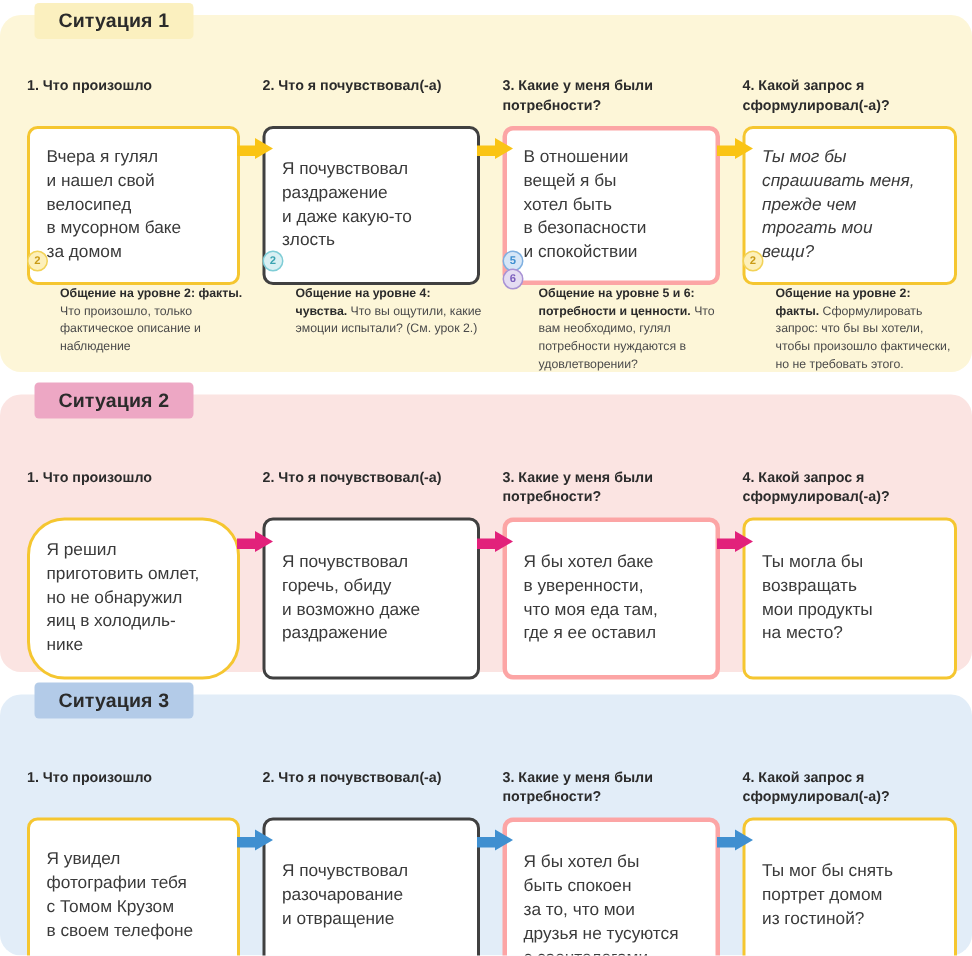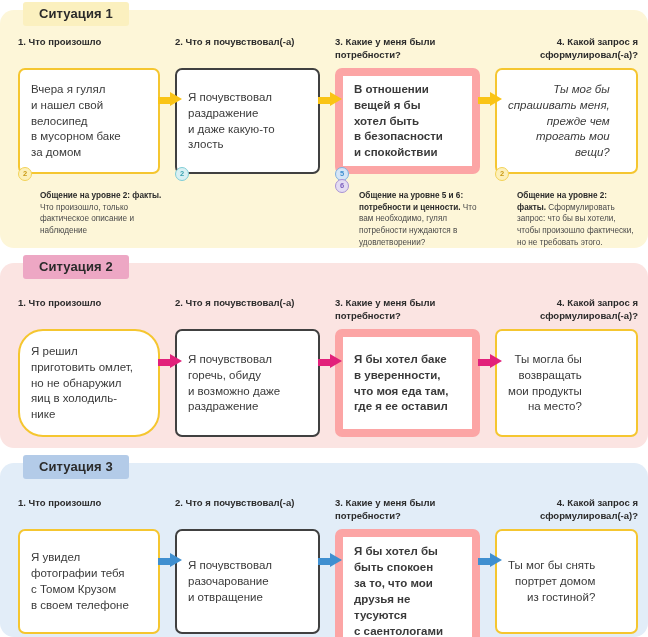--- a/index.html
+++ b/index.html
@@ -56,48 +56,49 @@
     width: 648px;
     display: flex;
   }
   .col {
     box-sizing: border-box;
     padding-right: 10px;
   }
   .col-0 { width: 170px; padding-left: 18px; }
   .col-1 { width: 160px; padding-left: 5px; }
   .col-2 { width: 160px; padding-left: 5px; }
-  .col-3 { width: 158px; padding-left: 5px; text-align: right; }
+  .col-3 { width: 158px; padding-left: 5px; }
 
   .col-head {
     font-size: 9.5px;
     font-weight: bold;
     color: #2b2b2b;
     line-height: 1.32;
     margin-bottom: 6px;
     min-height: 26px;
+    margin-top: 16px;
   }
 
   
   .box {
     background: #ffffff;
     border-radius: 7px;
     box-sizing: border-box;
     padding: 11px 9px 10px 11px;
     font-size: 11.5px;
     line-height: 1.38;
     color: #3a3a3a;
     display: flex;
     align-items: center;
   }
   .box span { display: block; white-space: pre-line; }
 
   .bd-yellow { border: 2px solid #f5c630; }
   .bd-teal   { border: 2px solid #404040; }
-  .bd-blue   { border: 8px solid #fca5a5; font-weight: bold; }
+  .bd-blue   { border: 3px solid #fca5a5; }
 
   
   .arrow {
     position: absolute;
     width: 24px;
     height: 15px;
   }
   .arrow .shaft {
     position: absolute;
     left: 0;
@@ -231,20 +232,23 @@
 
   <div class="notes" style="top:166px;">
     <div class="note note-0">
       <div class="badge b-yellow badge-a">2</div>
       <div class="note-body">
         <b>Общение на уровне 2: факты.</b><span> Что произошло, только фактическое описание и наблюдение</span>
       </div>
     </div>
     <div class="note note-1">
       <div class="badge b-teal badge-a2">2</div>
+      <div class="note-body">
+        <b>Общение на уровне 4: чувства.</b><span> Что вы ощутили, какие эмоции испытали? (См. урок 2.)</span>
+      </div>
     </div>
     <div class="note note-2">
       <div class="badge b-blue badge-a2">5</div>
       <div class="badge b-purple badge-b">6</div>
       <div class="note-body">
         <b>Общение на уровне 5 и 6: потребности и ценности.</b><span> Что вам необходимо, гулял потребности нуждаются в удовлетворении?</span>
       </div>
     </div>
     <div class="note note-3">
       <div class="badge b-yellow badge-a2">2</div>

